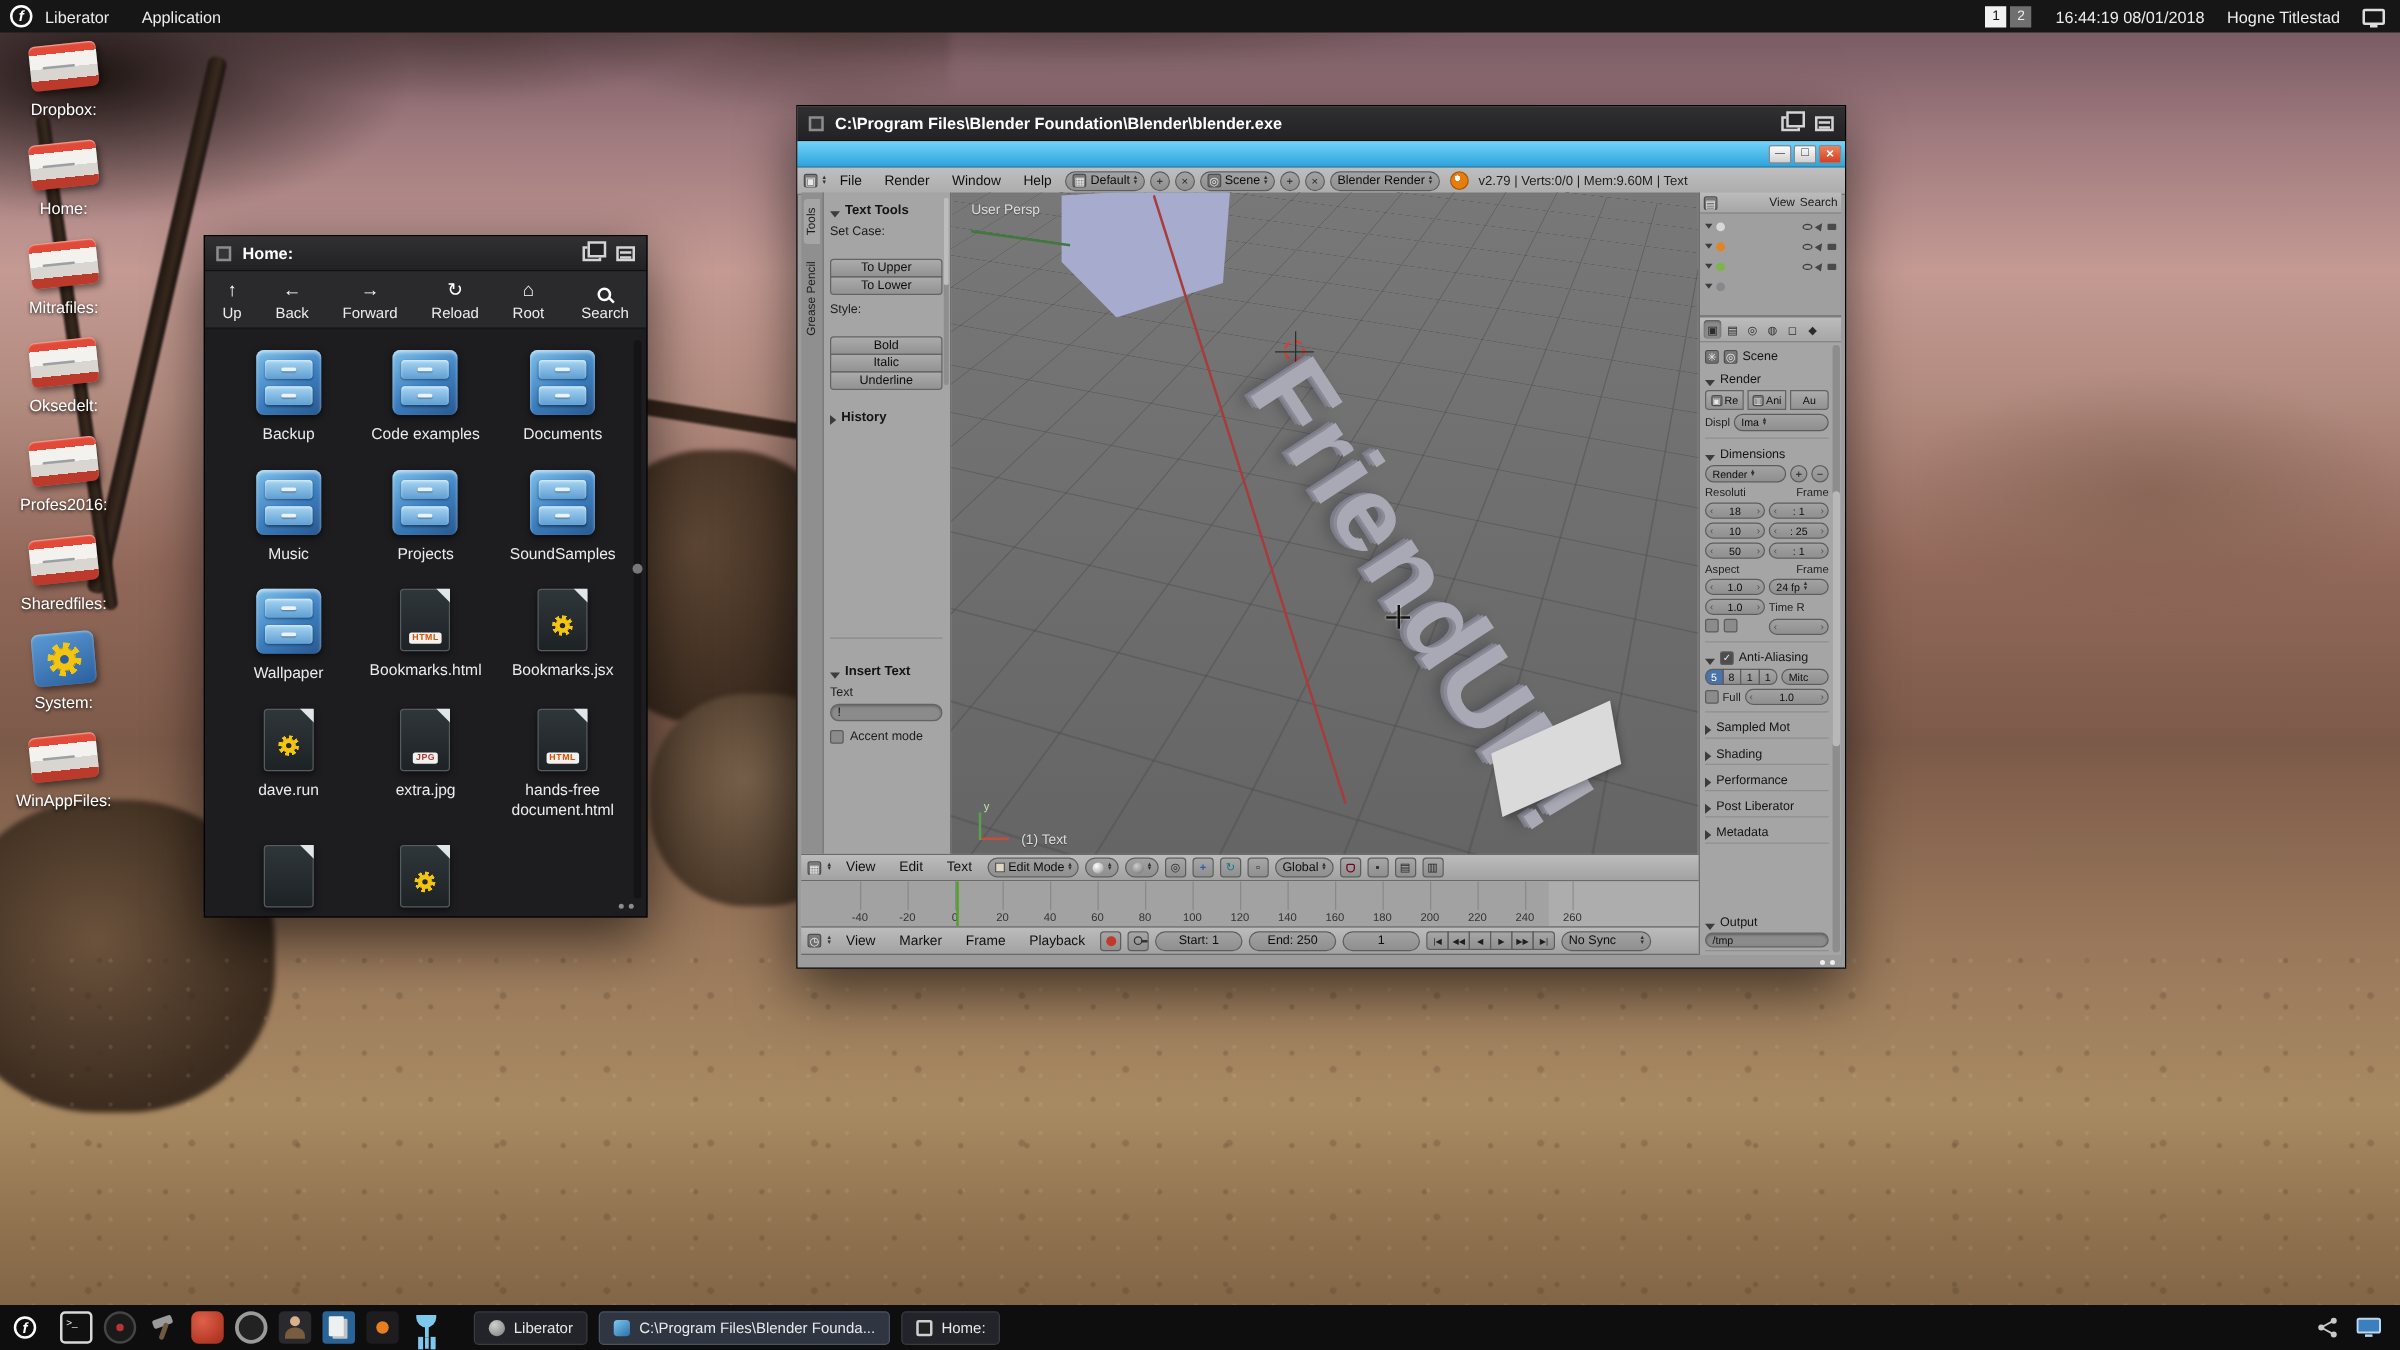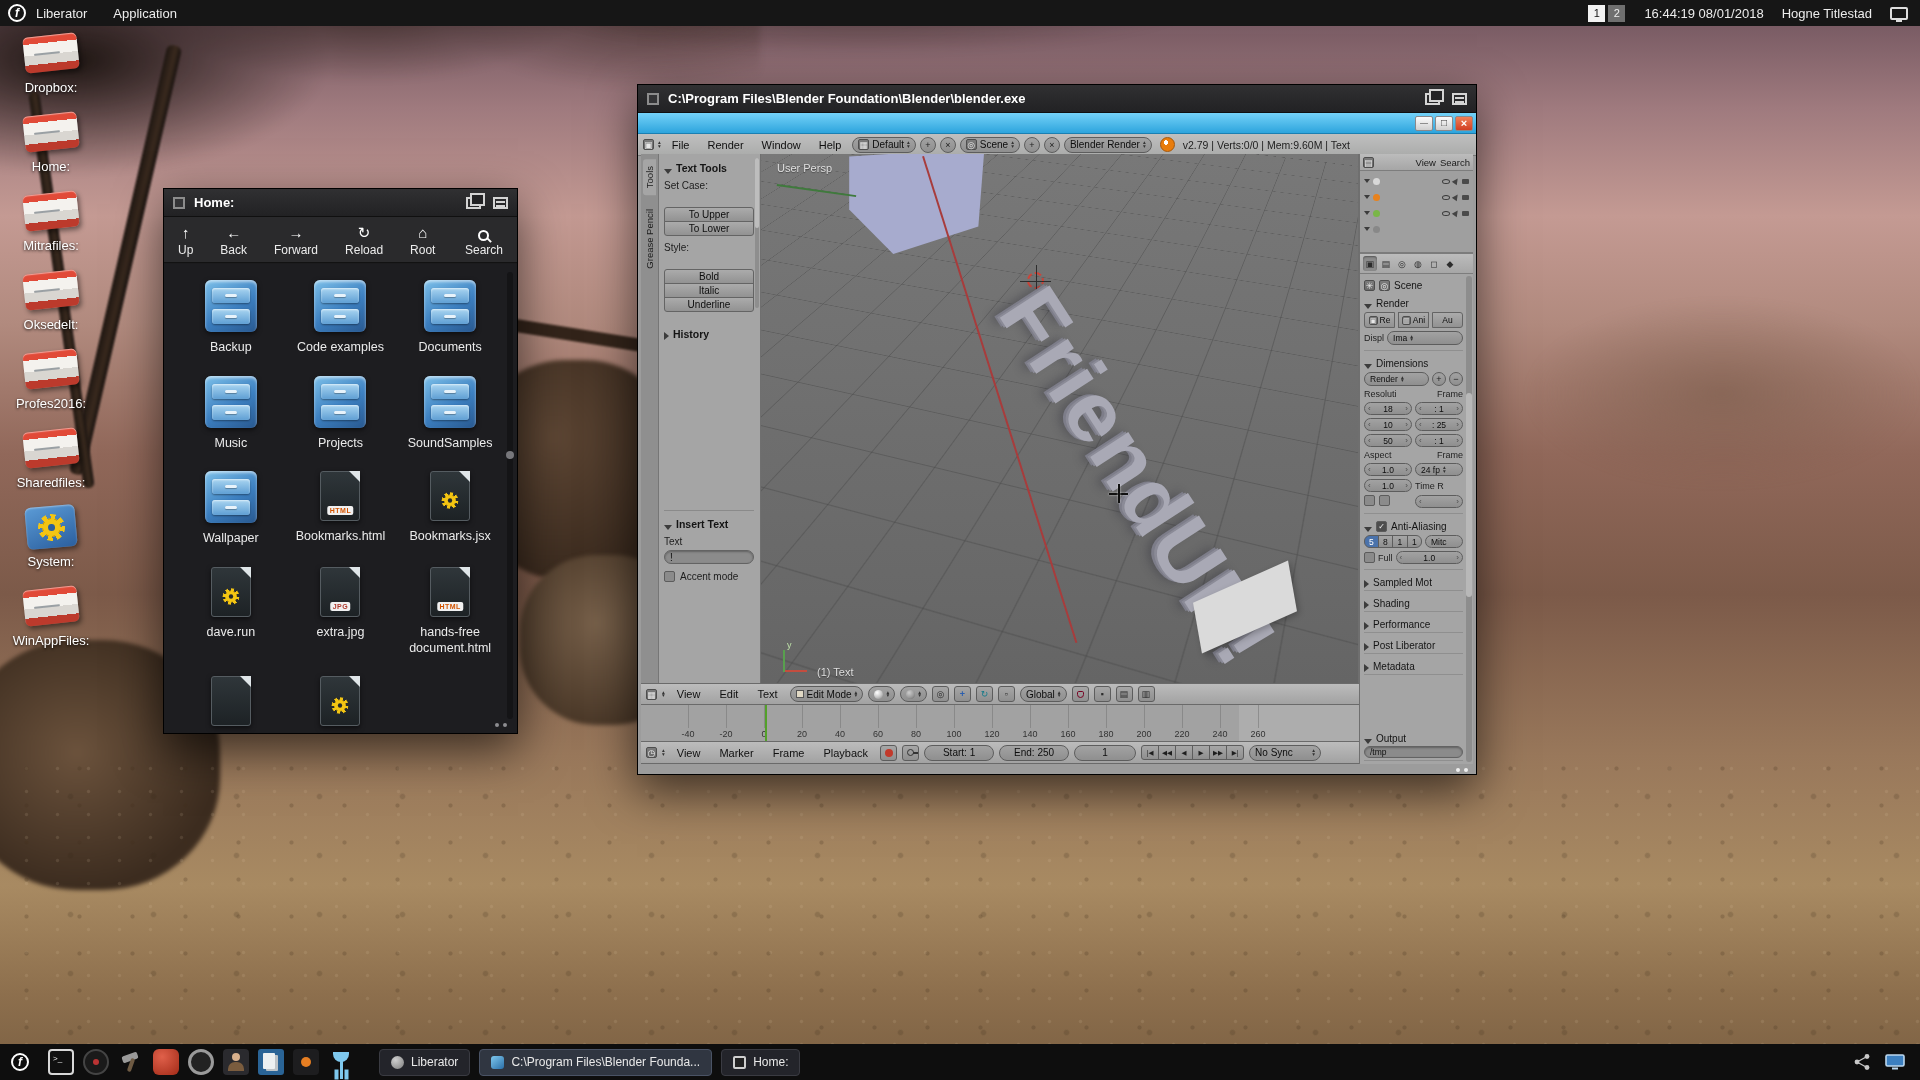--- a/index.html
+++ b/index.html
@@ -193,21 +193,21 @@
 .grp .ts-btn:first-child { margin-top:16px; border-radius:3px 3px 0 0; }
 .grp .ts-btn:last-child { border-radius:0 0 3px 3px; }
 .ts-input { height:14px; background:#8b8b8b; border:1px solid #636363; border-radius:7px;
   box-shadow:inset 0 1px 2px rgba(0,0,0,.3); font-size:10px; color:#101010;
   display:flex; align-items:center; padding:0 5px; }
 .chk { width:11px; height:11px; background:#8b8b8b; border:1px solid #5c5c5c; border-radius:2px;
   display:grid; place-items:center; font-size:8px; color:#f0f0f0; flex:none; }
 .chk.on { background:#4d4d4d; }
 .chk.on::before { content:"✓"; }
 .ts-row { display:flex; align-items:center; gap:5px; margin-top:7px; font-size:10px; color:#1c1c1c; }
-.panel-insert { position:absolute; top:356px; left:5px; right:6px; border-top:1px solid #8a8a8a; padding-top:3px; }
+.panel-insert { position:absolute; top:356px; left:5px; right:6px; border-top:1px solid #8a8a8a; padding-top:16px; }
 .ts-scroll { position:absolute; right:1px; top:4px; width:4px; height:150px;
   background:#8e8e8e; border-radius:2px; }
 .ts-scroll i { position:absolute; left:0; top:0; width:4px; height:70px; background:#bdbdbd; border-radius:2px; }
 
 
 .viewport { flex:1; position:relative; overflow:hidden;
   background:linear-gradient(#787878,#656565); border-right:1px solid #6f6f6f; }
 .vp-grid { position:absolute; left:-70%; top:-55%; width:260%; height:260%;
   background-image:linear-gradient(rgba(78,78,78,.55) 1px, transparent 1px),
    linear-gradient(90deg, rgba(78,78,78,.55) 1px, transparent 1px);

